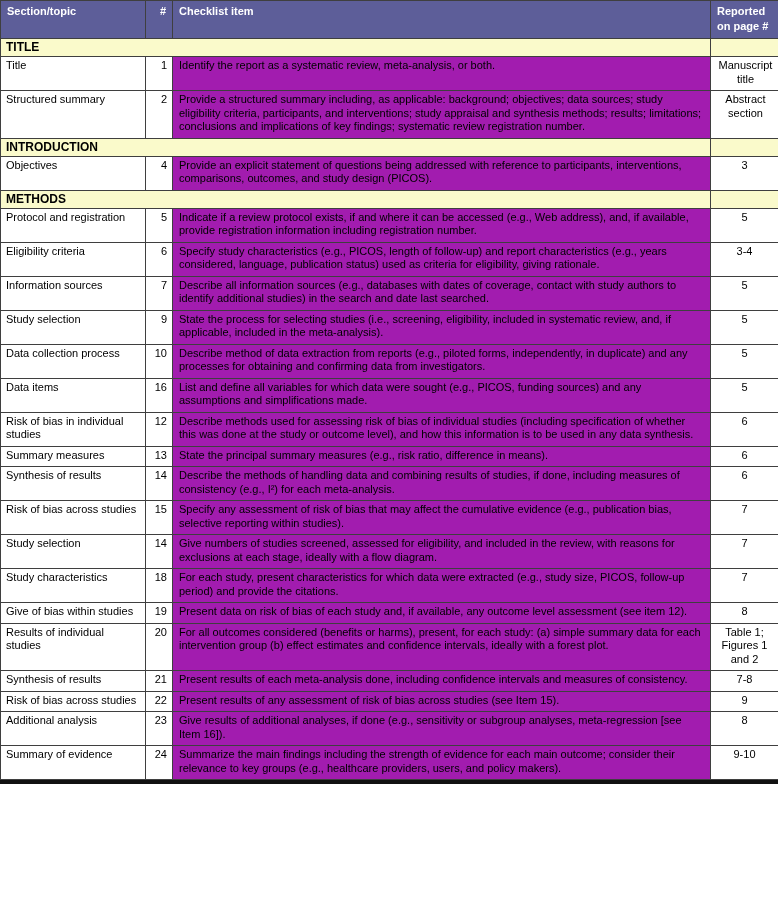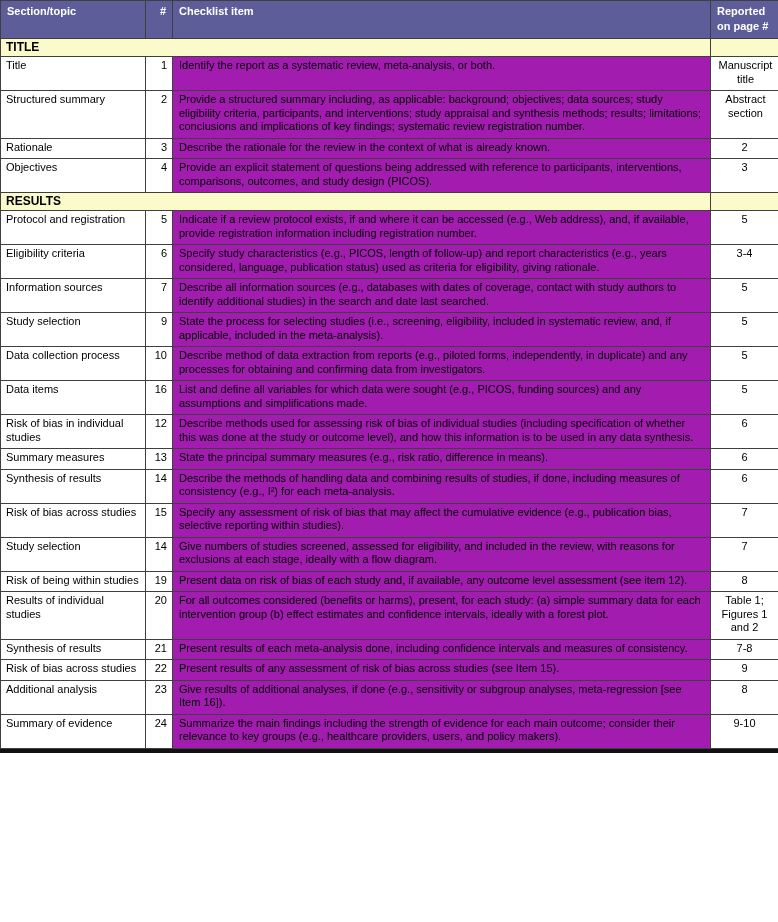--- a/index.html
+++ b/index.html
@@ -93,34 +93,32 @@
           <td class="td-num">1</td>
           <td class="td-item">Identify the report as a systematic review, meta-analysis, or both.</td>
           <td class="td-page">Manuscript title</td>
         </tr>
         <tr>
           <td class="td-topic">Structured summary</td>
           <td class="td-num">2</td>
           <td class="td-item">Provide a structured summary including, as applicable: background; objectives; data sources; study eligibility criteria, participants, and interventions; study appraisal and synthesis methods; results; limitations; conclusions and implications of key findings; systematic review registration number.</td>
           <td class="td-page">Abstract section</td>
         </tr>
-        <tr>
-          <td class="td-topic">Rationale</td>
-          <td class="td-num">3</td>
-          <td class="td-item">Describe the rationale for the review in the context of what is already known.</td>
-          <td class="td-page center">2</td>
+        <tr class="section-row">
+          <td class="section-title" colspan="3">INTRODUCTION</td>
+          <td class="section-page"></td>
         </tr>
         <tr>
           <td class="td-topic">Objectives</td>
           <td class="td-num">4</td>
           <td class="td-item">Provide an explicit statement of questions being addressed with reference to participants, interventions, comparisons, outcomes, and study design (PICOS).</td>
           <td class="td-page center">3</td>
         </tr>
         <tr class="section-row">
-          <td class="section-title" colspan="3">RESULTS</td>
+          <td class="section-title" colspan="3">METHODS</td>
           <td class="section-page"></td>
         </tr>
         <tr>
           <td class="td-topic">Protocol and registration</td>
           <td class="td-num">5</td>
           <td class="td-item">Indicate if a review protocol exists, if and where it can be accessed (e.g., Web address), and, if available, provide registration information including registration number.</td>
           <td class="td-page center">5</td>
         </tr>
         <tr>
           <td class="td-topic">Eligibility criteria</td>
@@ -176,21 +174,27 @@
           <td class="td-item">Specify any assessment of risk of bias that may affect the cumulative evidence (e.g., publication bias, selective reporting within studies).</td>
           <td class="td-page center">7</td>
         </tr>
         <tr>
           <td class="td-topic">Study selection</td>
           <td class="td-num">14</td>
           <td class="td-item">Give numbers of studies screened, assessed for eligibility, and included in the review, with reasons for exclusions at each stage, ideally with a flow diagram.</td>
           <td class="td-page center">7</td>
         </tr>
         <tr>
-          <td class="td-topic">Risk of being within studies</td>
+          <td class="td-topic">Study characteristics</td>
+          <td class="td-num">18</td>
+          <td class="td-item">For each study, present characteristics for which data were extracted (e.g., study size, PICOS, follow-up period) and provide the citations.</td>
+          <td class="td-page center">7</td>
+        </tr>
+        <tr>
+          <td class="td-topic">Give of bias within studies</td>
           <td class="td-num">19</td>
           <td class="td-item">Present data on risk of bias of each study and, if available, any outcome level assessment (see item 12).</td>
           <td class="td-page center">8</td>
         </tr>
         <tr>
           <td class="td-topic">Results of individual studies</td>
           <td class="td-num">20</td>
           <td class="td-item">For all outcomes considered (benefits or harms), present, for each study: (a) simple summary data for each intervention group (b) effect estimates and confidence intervals, ideally with a forest plot.</td>
           <td class="td-page center">Table 1; Figures 1 and 2</td>
         </tr>

